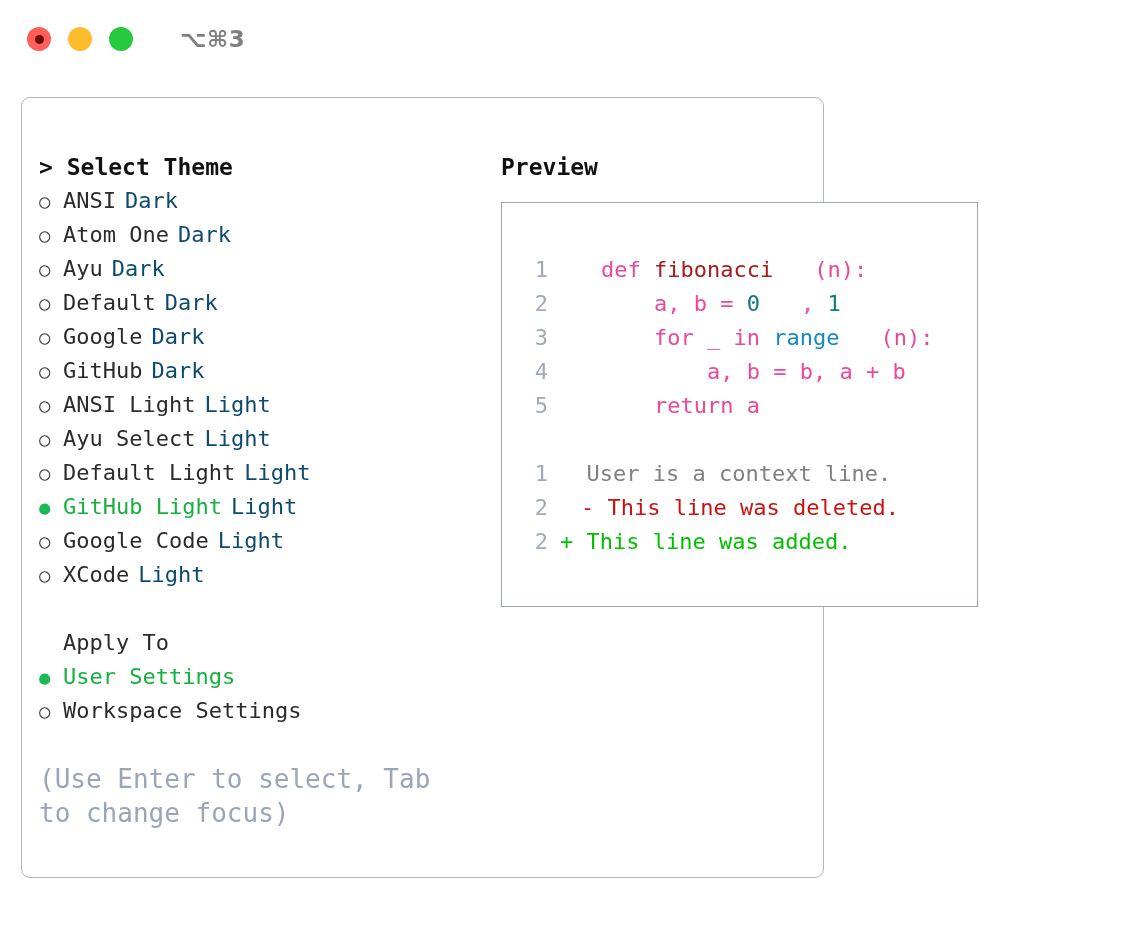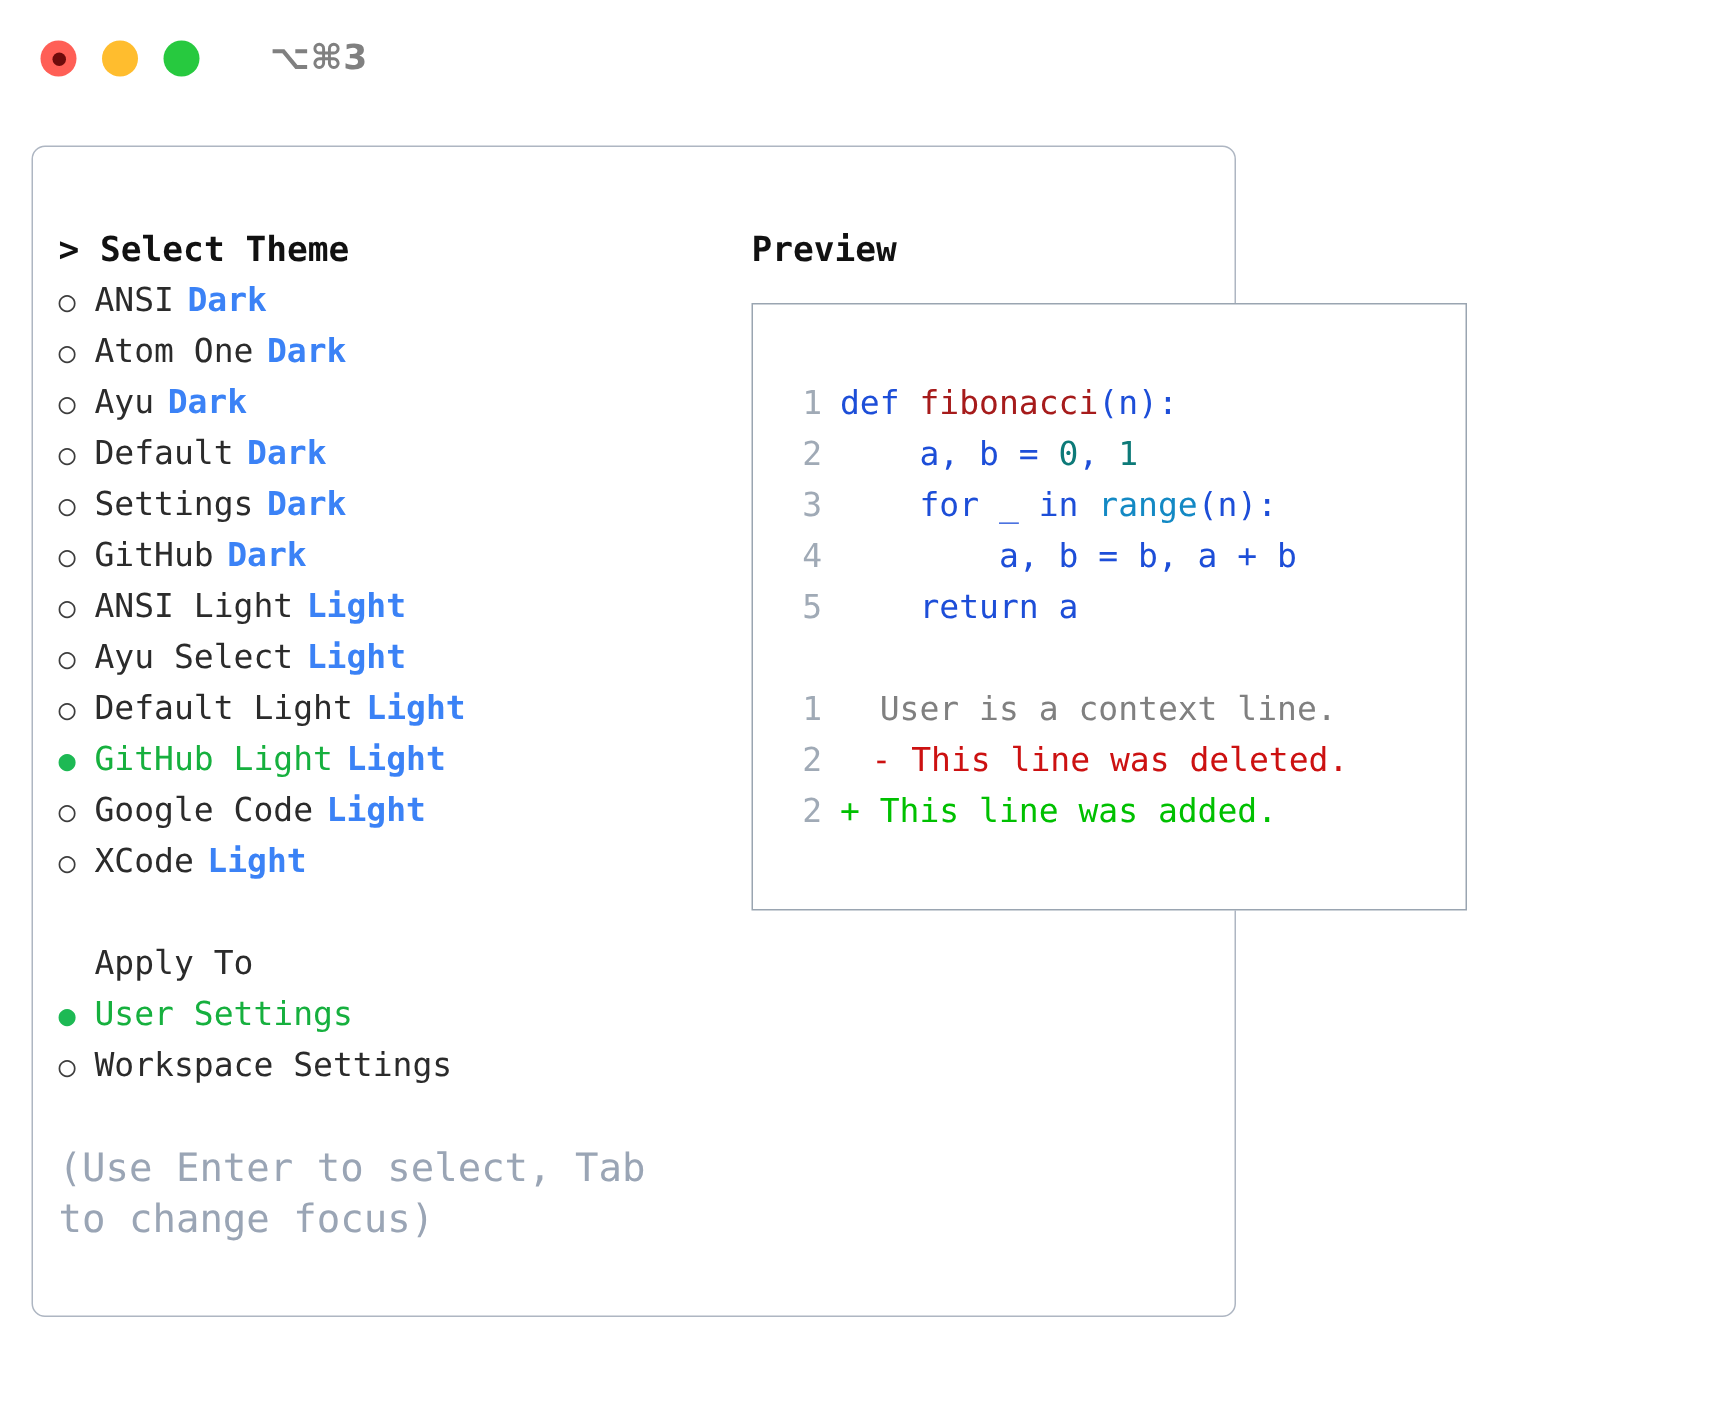--- a/index.html
+++ b/index.html
@@ -123,23 +123,22 @@
     width: 24px;
     flex: 0 0 24px;
     color: #3d3d3d;
     font-size: 19px;
     line-height: 34px;
   }
   .opt.selected .bullet { color: #1db954; }
   .opt .label { color: #2b2b2b; }
   .opt.selected .label { color: #16b03e; }
   .opt .tag {
-    color: #3b82f6;
+    color: #0c4a6e;
     margin-left: 9px;
-    font-weight: bold;
   }
   .opt.noradio .bullet { color: transparent; }
 
   .section-gap { height: 34px; }
 
   .hint {
     color: #9aa5b5;
     font-size: 26px;
     line-height: 34px;
     width: 400px;
@@ -168,21 +167,21 @@
     line-height: 34px;
     font-size: 22px;
     white-space: pre;
   }
   .lnum {
     flex: 0 0 28px;
     text-align: right;
     color: #a0aab6;
     margin-right: 12px;
   }
-  .ctext { color: #1d4ed8; }
+  .ctext { color: #ec4899; margin-left: 41px; }
 
   .tok-fn   { color: #a61b1b; }
   .tok-num  { color: #0d7a78; }
   .tok-call { color: #1389c4; }
   .tok-ctx  { color: #808080; }
   .tok-del  { color: #cc1111; margin-left: 21px; }
   .tok-add  { color: #00c000; }
 
   .blankline { height: 34px; }
 </style>
@@ -205,21 +204,21 @@
 
       <div class="col-left">
 
         <div class="heading">&gt; Select Theme</div>
 
         <div class="opt-list" id="theme-list">
             <div class="opt"><span class="bullet">○</span><span class="label">ANSI</span><span class="tag">Dark</span></div>
             <div class="opt"><span class="bullet">○</span><span class="label">Atom One</span><span class="tag">Dark</span></div>
             <div class="opt"><span class="bullet">○</span><span class="label">Ayu</span><span class="tag">Dark</span></div>
             <div class="opt"><span class="bullet">○</span><span class="label">Default</span><span class="tag">Dark</span></div>
-            <div class="opt"><span class="bullet">○</span><span class="label">Settings</span><span class="tag">Dark</span></div>
+            <div class="opt"><span class="bullet">○</span><span class="label">Google</span><span class="tag">Dark</span></div>
             <div class="opt"><span class="bullet">○</span><span class="label">GitHub</span><span class="tag">Dark</span></div>
             <div class="opt"><span class="bullet">○</span><span class="label">ANSI Light</span><span class="tag">Light</span></div>
             <div class="opt"><span class="bullet">○</span><span class="label">Ayu Select</span><span class="tag">Light</span></div>
             <div class="opt"><span class="bullet">○</span><span class="label">Default Light</span><span class="tag">Light</span></div>
             <div class="opt selected"><span class="bullet">●</span><span class="label">GitHub Light</span><span class="tag">Light</span></div>
             <div class="opt"><span class="bullet">○</span><span class="label">Google Code</span><span class="tag">Light</span></div>
             <div class="opt"><span class="bullet">○</span><span class="label">XCode</span><span class="tag">Light</span></div>
           </div>
 
         <div class="section-gap"></div>

